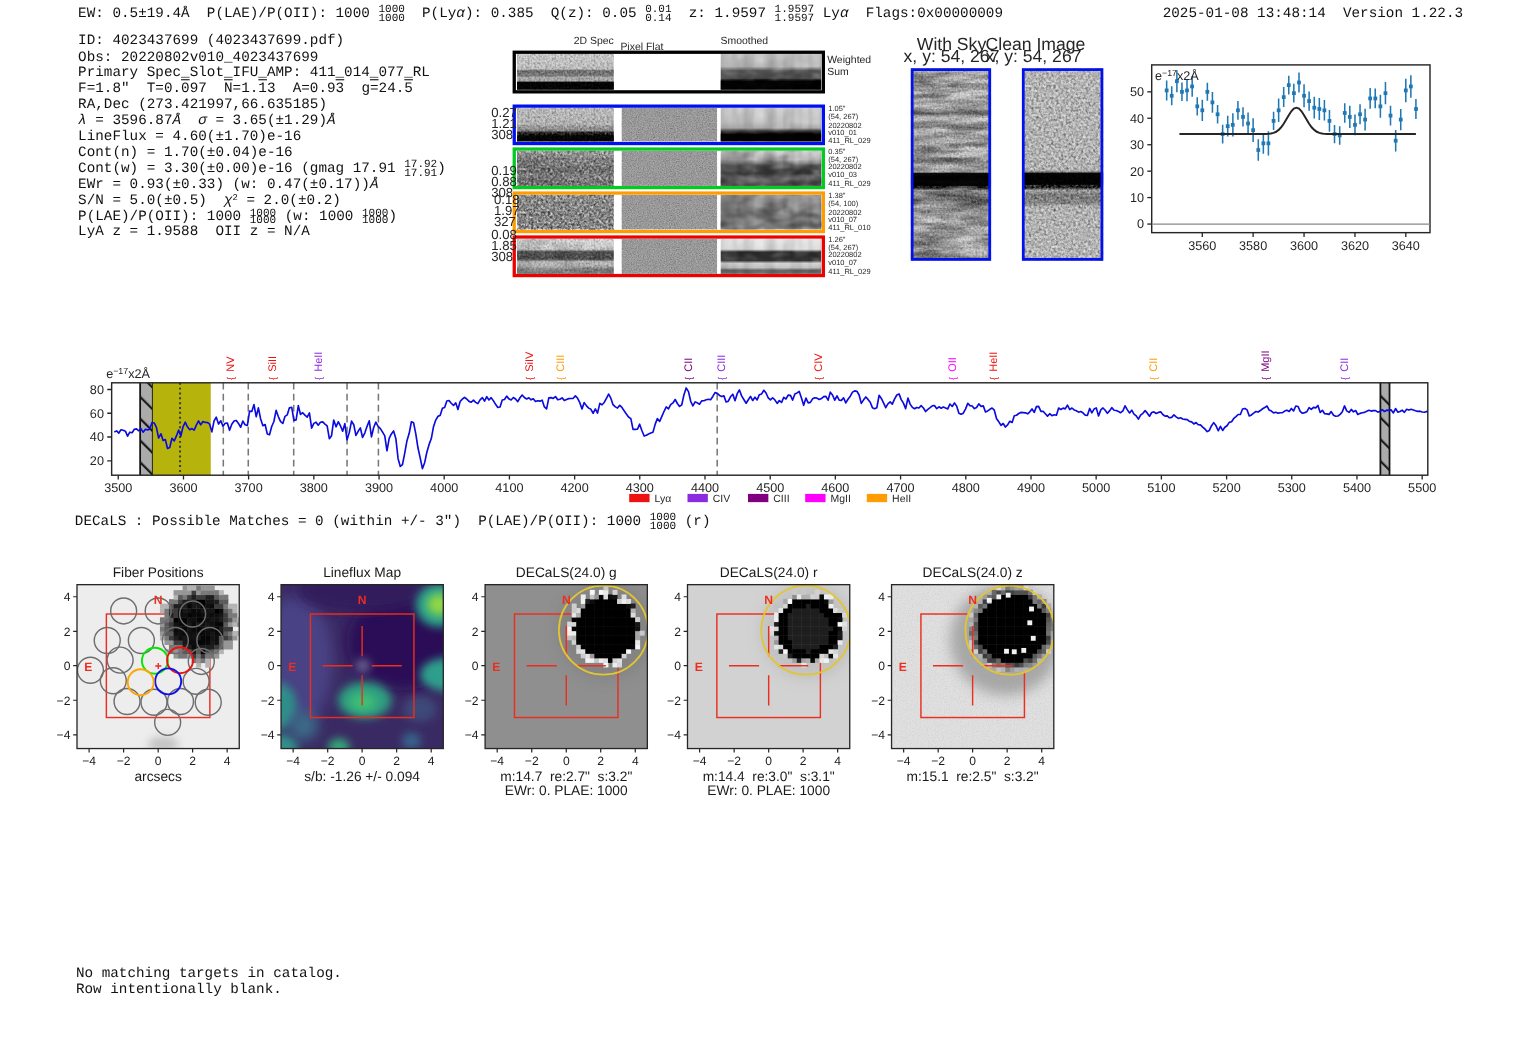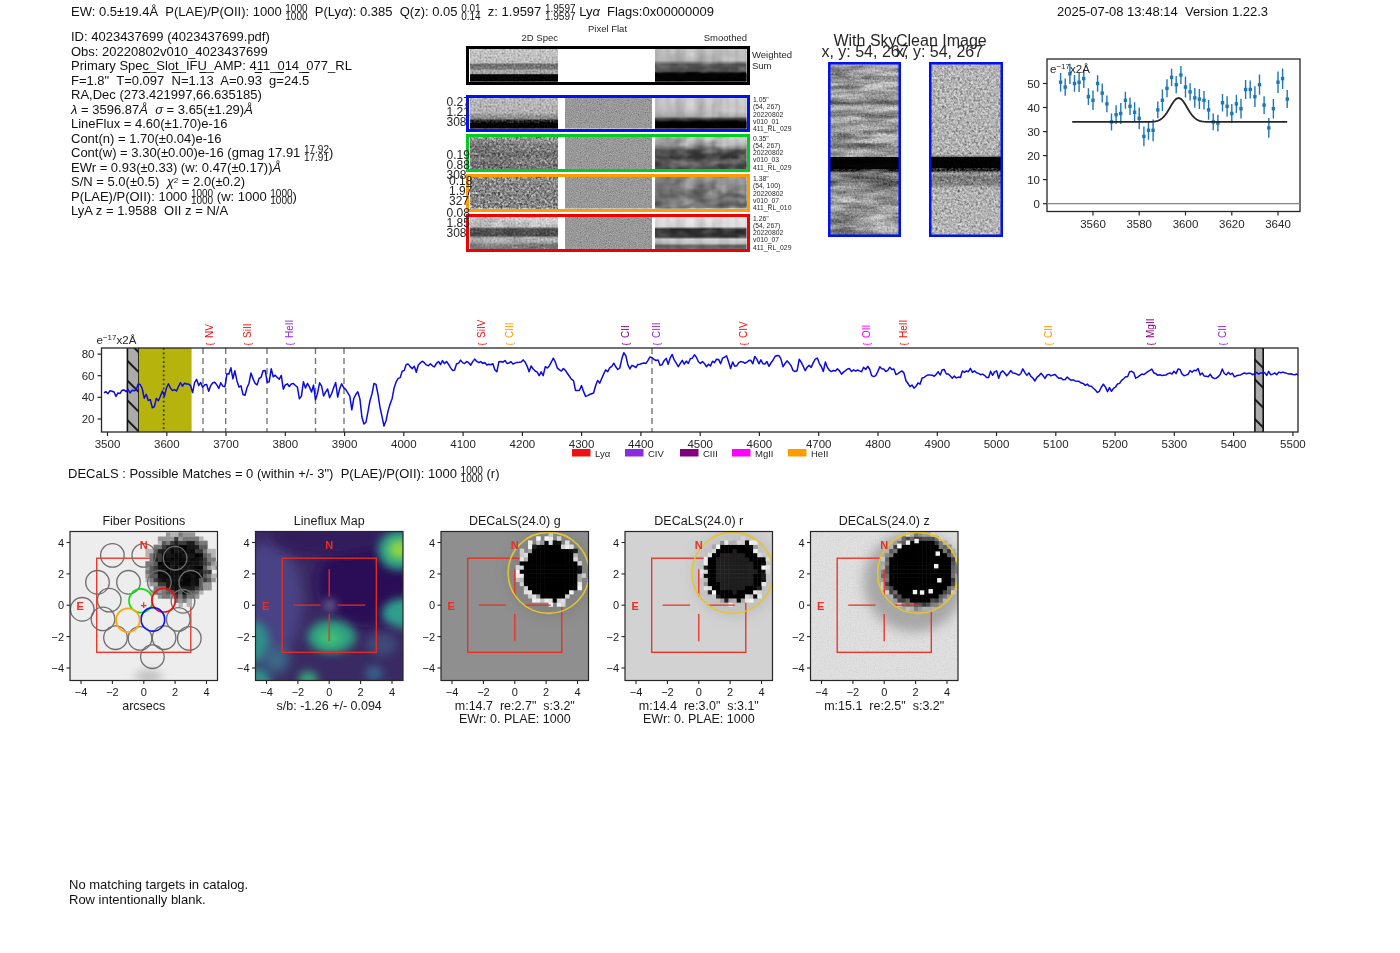--- a/index.html
+++ b/index.html
@@ -1,16 +1,16 @@
 <!DOCTYPE html>
 <html><head><meta charset="utf-8"><style>
 html,body{margin:0;padding:0;width:1400px;height:953px;background:#fff;overflow:hidden}
 .abs{position:absolute}
 body{font-family:"Liberation Sans",sans-serif;color:#111}
-.mono{font-family:Liberation Sans, sans-serif;font-size:13px;color:#111;white-space:pre}
+.mono{font-family:Liberation Mono, monospace;font-size:13px;color:#111;white-space:pre}
 .fr{display:inline-block;vertical-align:-3.5px;font-size:10px;line-height:7.5px;text-align:center}
 .fr span{display:block}
 .ov{text-decoration:overline}
 .mono sup{font-size:8px;line-height:0;vertical-align:3px}
 #info{line-height:14.5px}
 #info div{height:14.5px}
 .mt{font-size:9.5px;color:#262626;line-height:10.5px}
 .ml{font-size:12px;color:#262626;line-height:9.8px}
 .mr{font-size:6.8px;color:#262626;line-height:7.3px}
 .wt{font-size:16px;color:#262626;line-height:10.8px}
@@ -181,25 +181,25 @@
       <filter id="blur6" x="-80%" y="-80%" width="260%" height="260%">
         <feGaussianBlur stdDeviation="6"></feGaussianBlur>
       </filter>
       <pattern id="hatch" width="14" height="14" patternUnits="userSpaceOnUse" patternTransform="rotate(-45)">
         <rect width="14" height="14" fill="#ababab"></rect>
         <rect width="2" height="14" fill="#1a1a1a"></rect>
       </pattern>
     </defs>
   </svg>
 <div class="abs mono" style="left:71px;top:4px">EW: 0.5±19.4Å  P(LAE)/P(OII): 1000 <span class="fr"><span>1000</span><span>1000</span></span>  P(Ly<i>α</i>): 0.385  Q(z): 0.05 <span class="fr"><span>0.01</span><span>0.14</span></span>  z: 1.9597 <span class="fr"><span>1.9597</span><span>1.9597</span></span> Ly<i>α</i>  Flags:0x00000009</div>
-<div class="abs mono" style="left:1057px;top:4px">2025-07-08 13:48:14  Version 1.22.3</div>
+<div class="abs mono" style="left:1057px;top:4px">2025-01-08 13:48:14  Version 1.22.3</div>
 <div id="info" class="abs mono" style="left:71px;top:30px"><div>ID: 4023437699 (4023437699.pdf)</div><div>Obs: 20220802v010_4023437699</div><div>Primary Spec_Slot_IFU_AMP: 411_014_077_RL</div><div>F=1.8"  T=0.<span class="ov">0</span>97  <span class="ov">N</span>=1.<span class="ov">1</span>3  A=0.9<span class="ov">3</span>  g<span class="ov">=</span>24.<span class="ov">5</span></div><div>RA,Dec (273.421997,66.635185)</div><div><i>λ</i> = 3596.87<i>Å</i>  <i>σ</i> = 3.65(±1.29)<i>Å</i></div><div>LineFlux = 4.60(±1.70)e-16</div><div>Cont(n) = 1.70(±0.04)e-16</div><div>Cont(w) = 3.30(±0.00)e-16 (gmag 17.91 <span class="fr"><span>17.92</span><span>17.91</span></span>)</div><div>EWr = 0.93(±0.33) (w: 0.47(±0.17))<i>Å</i></div><div>S/N = 5.0(±0.5)  <i>χ</i><sup>2</sup> = 2.0(±0.2)</div><div>P(LAE)/P(OII): 1000 <span class="fr"><span>1000</span><span>1000</span></span> (w: 1000 <span class="fr"><span>1000</span><span>1000</span></span>)</div><div>LyA z = 1.9588  OII z = N/A</div></div>
 <div class="abs mt" style="left:469px;top:33px;width:89px;text-align:right">2D Spec</div>
-<div class="abs mt" style="left:564px;top:24px;width:87px;text-align:center">Pixel Flat</div>
-<div class="abs mt" style="left:655px;top:33px;width:92px;text-align:right">Smoothed</div>
+<div class="abs mt" style="left:564px;top:38px;width:87px;text-align:left">Pixel Flat</div>
+<div class="abs mt" style="left:655px;top:33px;width:92px;text-align:left">Smoothed</div>
 <div class="abs" style="box-sizing:border-box;left:466.0px;top:46.0px;width:283.5px;height:38.5px;border:3.0px solid #000000;background:#fff"></div>
 <svg class="abs" style="left:469.5px;top:49.0px" width="88.5" height="32.5">
     <rect width="100%" height="100%" fill="url(#g_r0c1)"></rect>
     <rect width="100%" height="100%" filter="url(#nW1)" opacity="0.5"></rect>
     <rect width="100%" height="100%" filter="url(#nB1)" opacity="0.45"></rect>
     <rect x="0" y="78%" width="100%" height="22%" fill="#000" opacity="0.8"></rect>
   </svg>
 <svg class="abs" style="left:655.0px;top:49.0px" width="91.5" height="32.5">
     <rect width="100%" height="100%" fill="url(#g_r0c3)"></rect>
     <rect width="100%" height="100%" filter="url(#nSw)" opacity="0.35"></rect>

